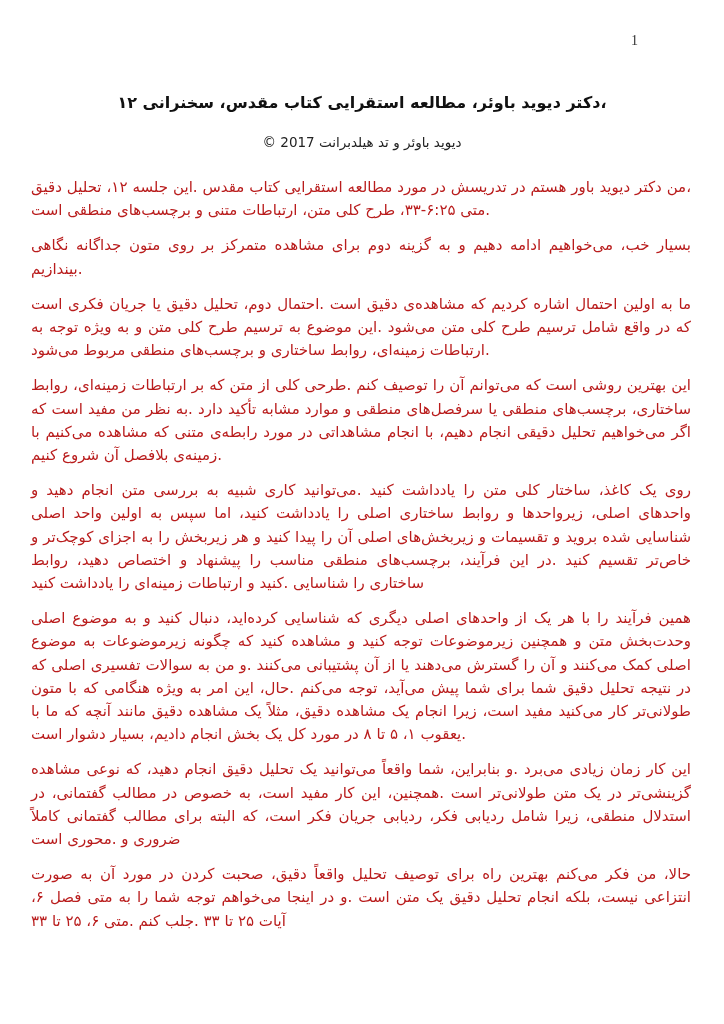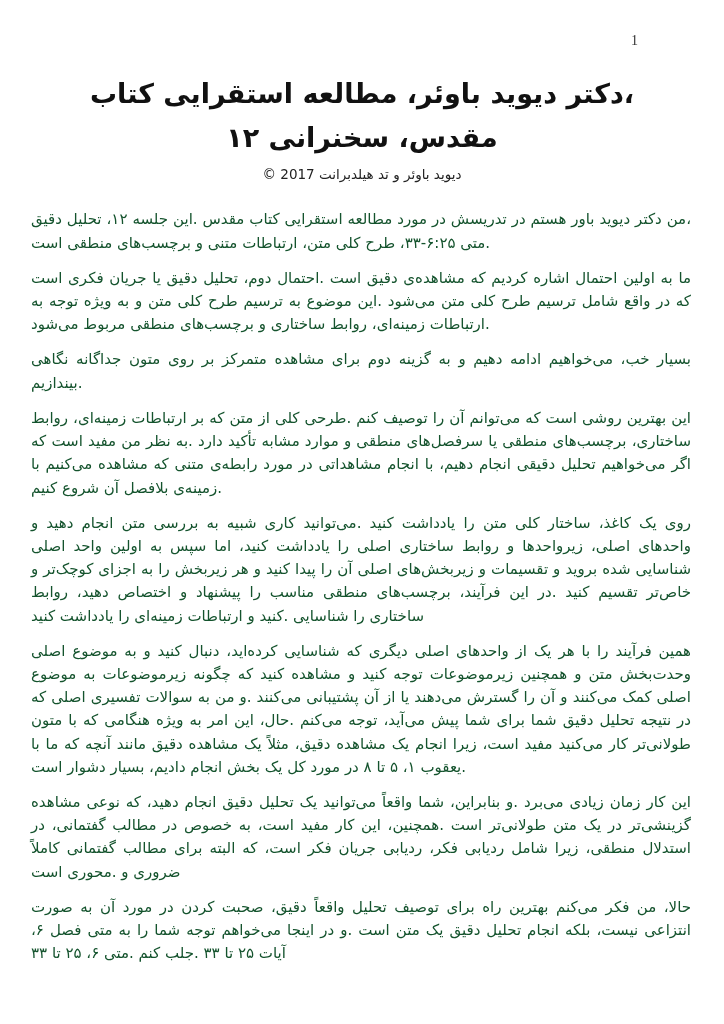--- a/index.html
+++ b/index.html
@@ -24,61 +24,61 @@
     font-family: "Liberation Serif", "DejaVu Serif", serif;
     font-size: 14px;
     color: #333333;
   }
   .doc-header {
     direction: rtl;
     text-align: center;
     padding-top: 72px;
   }
   .doc-title {
-    margin: 0 40px;
-    font-size: 27px;
+    margin: 18px 40px;
+    font-size: 16px;
     font-weight: bold;
     line-height: 1.62;
     color: #111111;
   }
   .doc-copyright {
     margin-top: 7px;
     font-size: 13.5px;
     color: #222222;
   }
   .doc-body {
     direction: rtl;
     margin: 26px 33px 0 31px;
     font-size: 15px;
     line-height: 23.2px;
     text-align: justify;
     text-align-last: left;
     -moz-text-align-last: left;
-    color: #14532d;
+    color: #b91c1c;
   }
   .doc-body p {
     margin: 0 0 12px 0;
   }
 </style>
 </head>
 <body>
 
 <div class="page">
 
   <div class="page-number">1</div>
 
   <div class="doc-header">
     <div class="doc-title">،دکتر دیوید باوئر، مطالعه استقرایی کتاب مقدس، سخنرانی ۱۲</div>
     <div class="doc-copyright">دیوید باوئر و تد هیلدبرانت 2017 ©</div>
   </div>
 
   <div class="doc-body">
     <p>،من دکتر دیوید باور هستم در تدریسش در مورد مطالعه استقرایی کتاب مقدس .این جلسه ۱۲، تحلیل دقیق .متی ۶:۲۵-۳۳، طرح کلی متن، ارتباطات متنی و برچسب‌های منطقی است</p>
+    <p>بسیار خب، می‌خواهیم ادامه دهیم و به گزینه دوم برای مشاهده متمرکز بر روی متون جداگانه نگاهی .بیندازیم</p>
     <p>ما به اولین احتمال اشاره کردیم که مشاهده‌ی دقیق است .احتمال دوم، تحلیل دقیق یا جریان فکری است که در واقع شامل ترسیم طرح کلی متن می‌شود .این موضوع به ترسیم طرح کلی متن و به ویژه توجه به .ارتباطات زمینه‌ای، روابط ساختاری و برچسب‌های منطقی مربوط می‌شود</p>
-    <p>بسیار خب، می‌خواهیم ادامه دهیم و به گزینه دوم برای مشاهده متمرکز بر روی متون جداگانه نگاهی .بیندازیم</p>
     <p>این بهترین روشی است که می‌توانم آن را توصیف کنم .طرحی کلی از متن که بر ارتباطات زمینه‌ای، روابط ساختاری، برچسب‌های منطقی یا سرفصل‌های منطقی و موارد مشابه تأکید دارد .به نظر من مفید است که اگر می‌خواهیم تحلیل دقیقی انجام دهیم، با انجام مشاهداتی در مورد رابطه‌ی متنی که مشاهده می‌کنیم با .زمینه‌ی بلافصل آن شروع کنیم</p>
     <p>روی یک کاغذ، ساختار کلی متن را یادداشت کنید .می‌توانید کاری شبیه به بررسی متن انجام دهید و واحدهای اصلی، زیرواحدها و روابط ساختاری اصلی را یادداشت کنید، اما سپس به اولین واحد اصلی شناسایی شده بروید و تقسیمات و زیربخش‌های اصلی آن را پیدا کنید و هر زیربخش را به اجزای کوچک‌تر و خاص‌تر تقسیم کنید .در این فرآیند، برچسب‌های منطقی مناسب را پیشنهاد و اختصاص دهید، روابط ساختاری را شناسایی .کنید و ارتباطات زمینه‌ای را یادداشت کنید</p>
     <p>همین فرآیند را با هر یک از واحدهای اصلی دیگری که شناسایی کرده‌اید، دنبال کنید و به موضوع اصلی وحدت‌بخش متن و همچنین زیرموضوعات توجه کنید و مشاهده کنید که چگونه زیرموضوعات به موضوع اصلی کمک می‌کنند و آن را گسترش می‌دهند یا از آن پشتیبانی می‌کنند .و من به سوالات تفسیری اصلی که در نتیجه تحلیل دقیق شما برای شما پیش می‌آید، توجه می‌کنم .حال، این امر به ویژه هنگامی که با متون طولانی‌تر کار می‌کنید مفید است، زیرا انجام یک مشاهده دقیق، مثلاً یک مشاهده دقیق مانند آنچه که ما با .یعقوب ۱، ۵ تا ۸ در مورد کل یک بخش انجام دادیم، بسیار دشوار است</p>
     <p>این کار زمان زیادی می‌برد .و بنابراین، شما واقعاً می‌توانید یک تحلیل دقیق انجام دهید، که نوعی مشاهده گزینشی‌تر در یک متن طولانی‌تر است .همچنین، این کار مفید است، به خصوص در مطالب گفتمانی، در استدلال منطقی، زیرا شامل ردیابی فکر، ردیابی جریان فکر است، که البته برای مطالب گفتمانی کاملاً ضروری و .محوری است</p>
     <p>حالا، من فکر می‌کنم بهترین راه برای توصیف تحلیل واقعاً دقیق، صحبت کردن در مورد آن به صورت انتزاعی نیست، بلکه انجام تحلیل دقیق یک متن است .و در اینجا می‌خواهم توجه شما را به متی فصل ۶، آیات ۲۵ تا ۳۳ .جلب کنم .متی ۶، ۲۵ تا ۳۳</p>
   </div>
 
 </div>
 
 </body></html>

